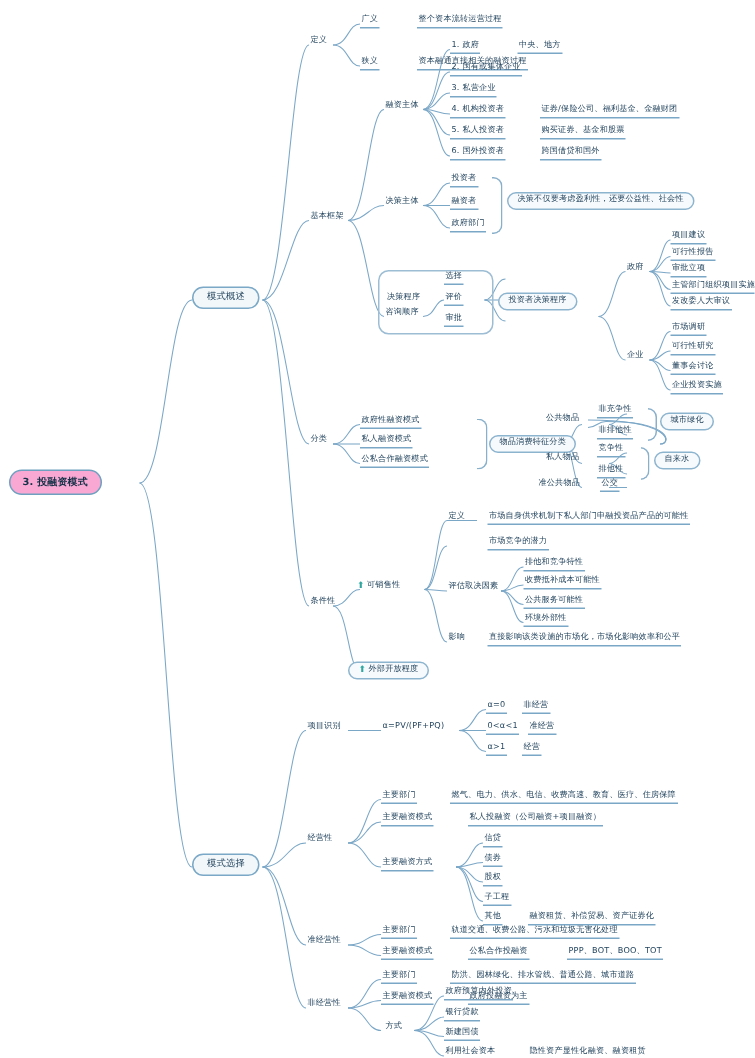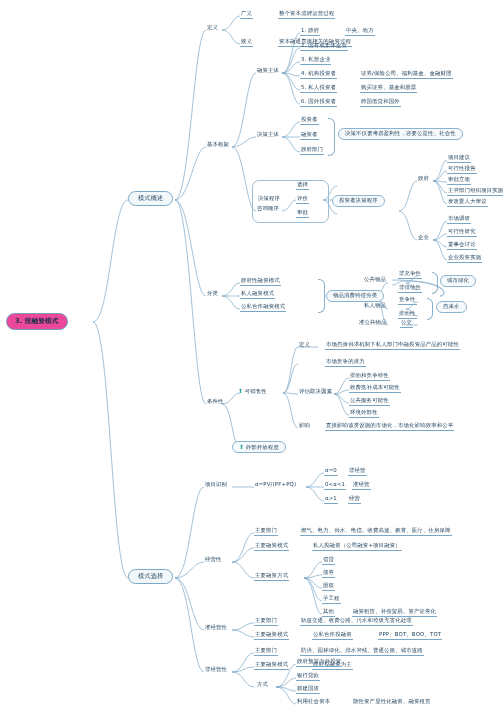--- a/index.html
+++ b/index.html
@@ -26,21 +26,21 @@
   .cap{
     border:0.7px solid #8db4cf;
     border-radius:8px;
     padding:2px 6px;
     background:#f7fafc;
   }
   .root{
     border:0.9px solid #6fa0c0;
     border-radius:10px;
     padding:4px 8px;
-    background:#ec4899;
+    background:#f9a8d4;
     font-size:6.6px;
     font-weight:bold;
     color:#123046;
   }
   .branch-title{
     border:0.8px solid #7aa8c6;
     border-radius:11px;
     padding:3px 9px;
     background:#f2f7fa;
     font-size:6.2px;

